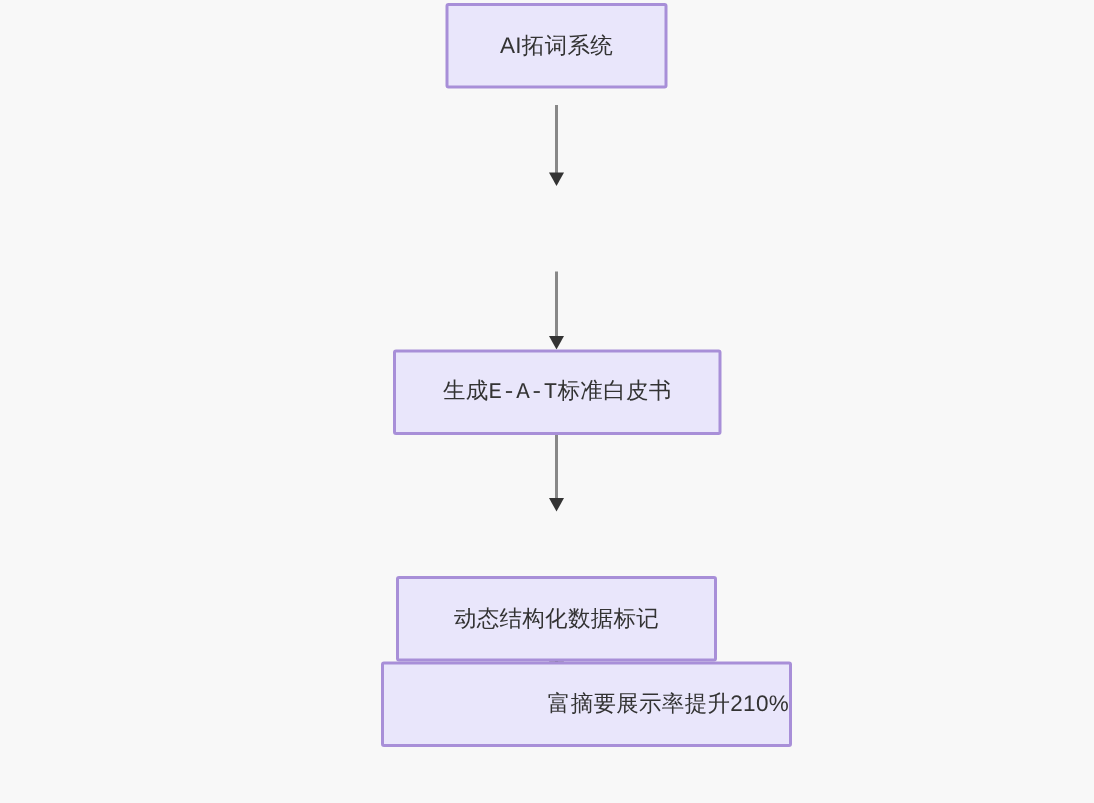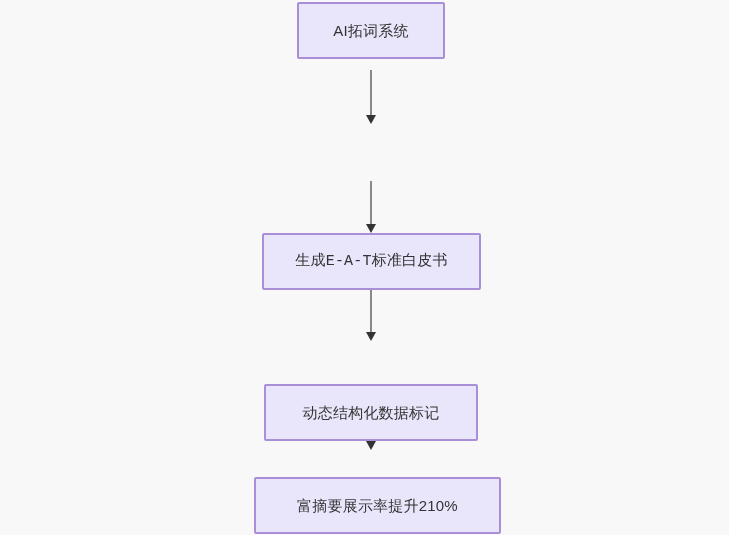--- a/index.html
+++ b/index.html
@@ -80,17 +80,17 @@
 
 
   <div class="node" style="left:262px; top:233px; width:219px; height:57px;font-family:Liberation Mono, monospace;">
     <span>生成E-A-T标准白皮书</span>
   </div>
 
   <div class="node" style="left:264px; top:341px; width:214px; height:57px;margin-top:43px;">
     <span>动态结构化数据标记</span>
   </div>
 
-  <div class="node" style="left:254px; top:477px; width:247px; height:57px;">
+  <div class="node" style="left:254px; top:441px; width:274px; height:57px;justify-content:flex-end;">
     <span>富摘要展示率提升210%</span>
   </div>
 
 </div>
 
 </body></html>

